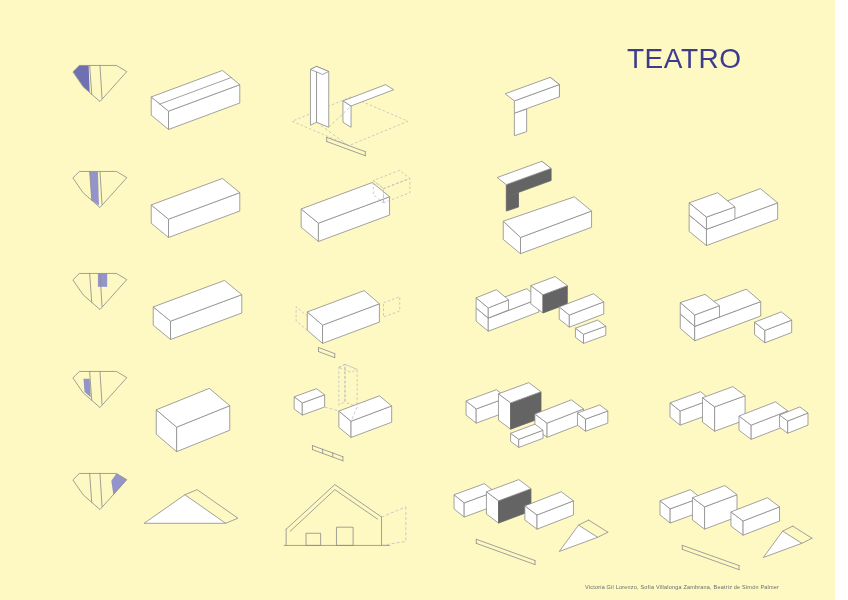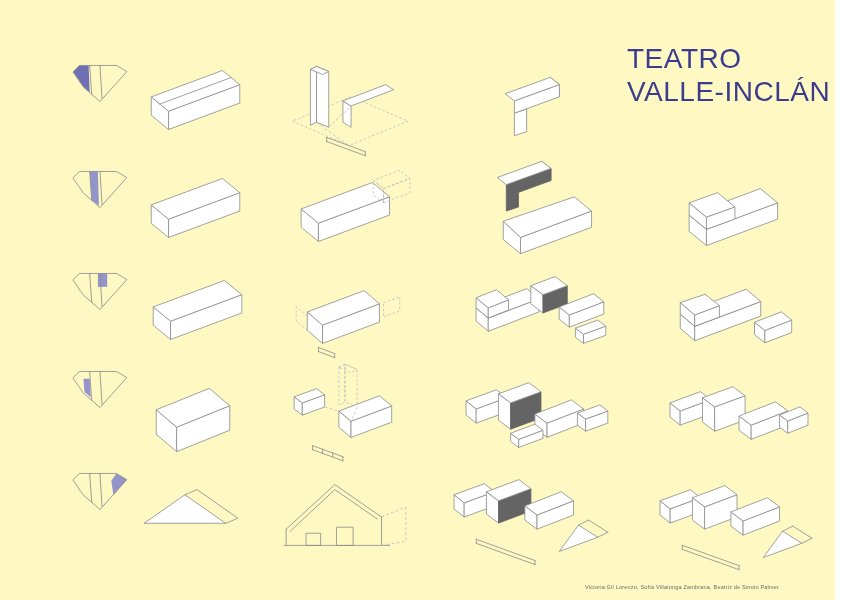--- a/index.html
+++ b/index.html
@@ -20,21 +20,20 @@
   .title { position:absolute; left:627px; top:42px; color:var(--title,#3c3c8e); font-size:28px; letter-spacing:.5px; line-height:1.18; font-weight:400; }
   .credits { position:absolute; right:56px; top:584px; font-size:5.5px; color:#6a6a6a; letter-spacing:.2px; }
 </style>
 </head>
 <body>
 
 <div class="sheet">
 
   <div class="title">
     <div>TEATRO</div>
-    <div>VALLE-INCLÁN</div>
   </div>
 
   <figure class="cell" style="left:68px;top:60px;width:66px;height:48px">
     <svg viewBox="0 0 64 46">
       <path class="hl2" d="M5,11 L11,5 L20,5 L21,31 L15,26 Z"></path>
       <path class="ln" d="M5,11 L11,5 L47,5 L57,11 L31,40 L15,26 Z"></path>
       <path class="ln" d="M21,5 L23,33 M31,5 L33,37"></path>
     </svg>
   </figure>
 

